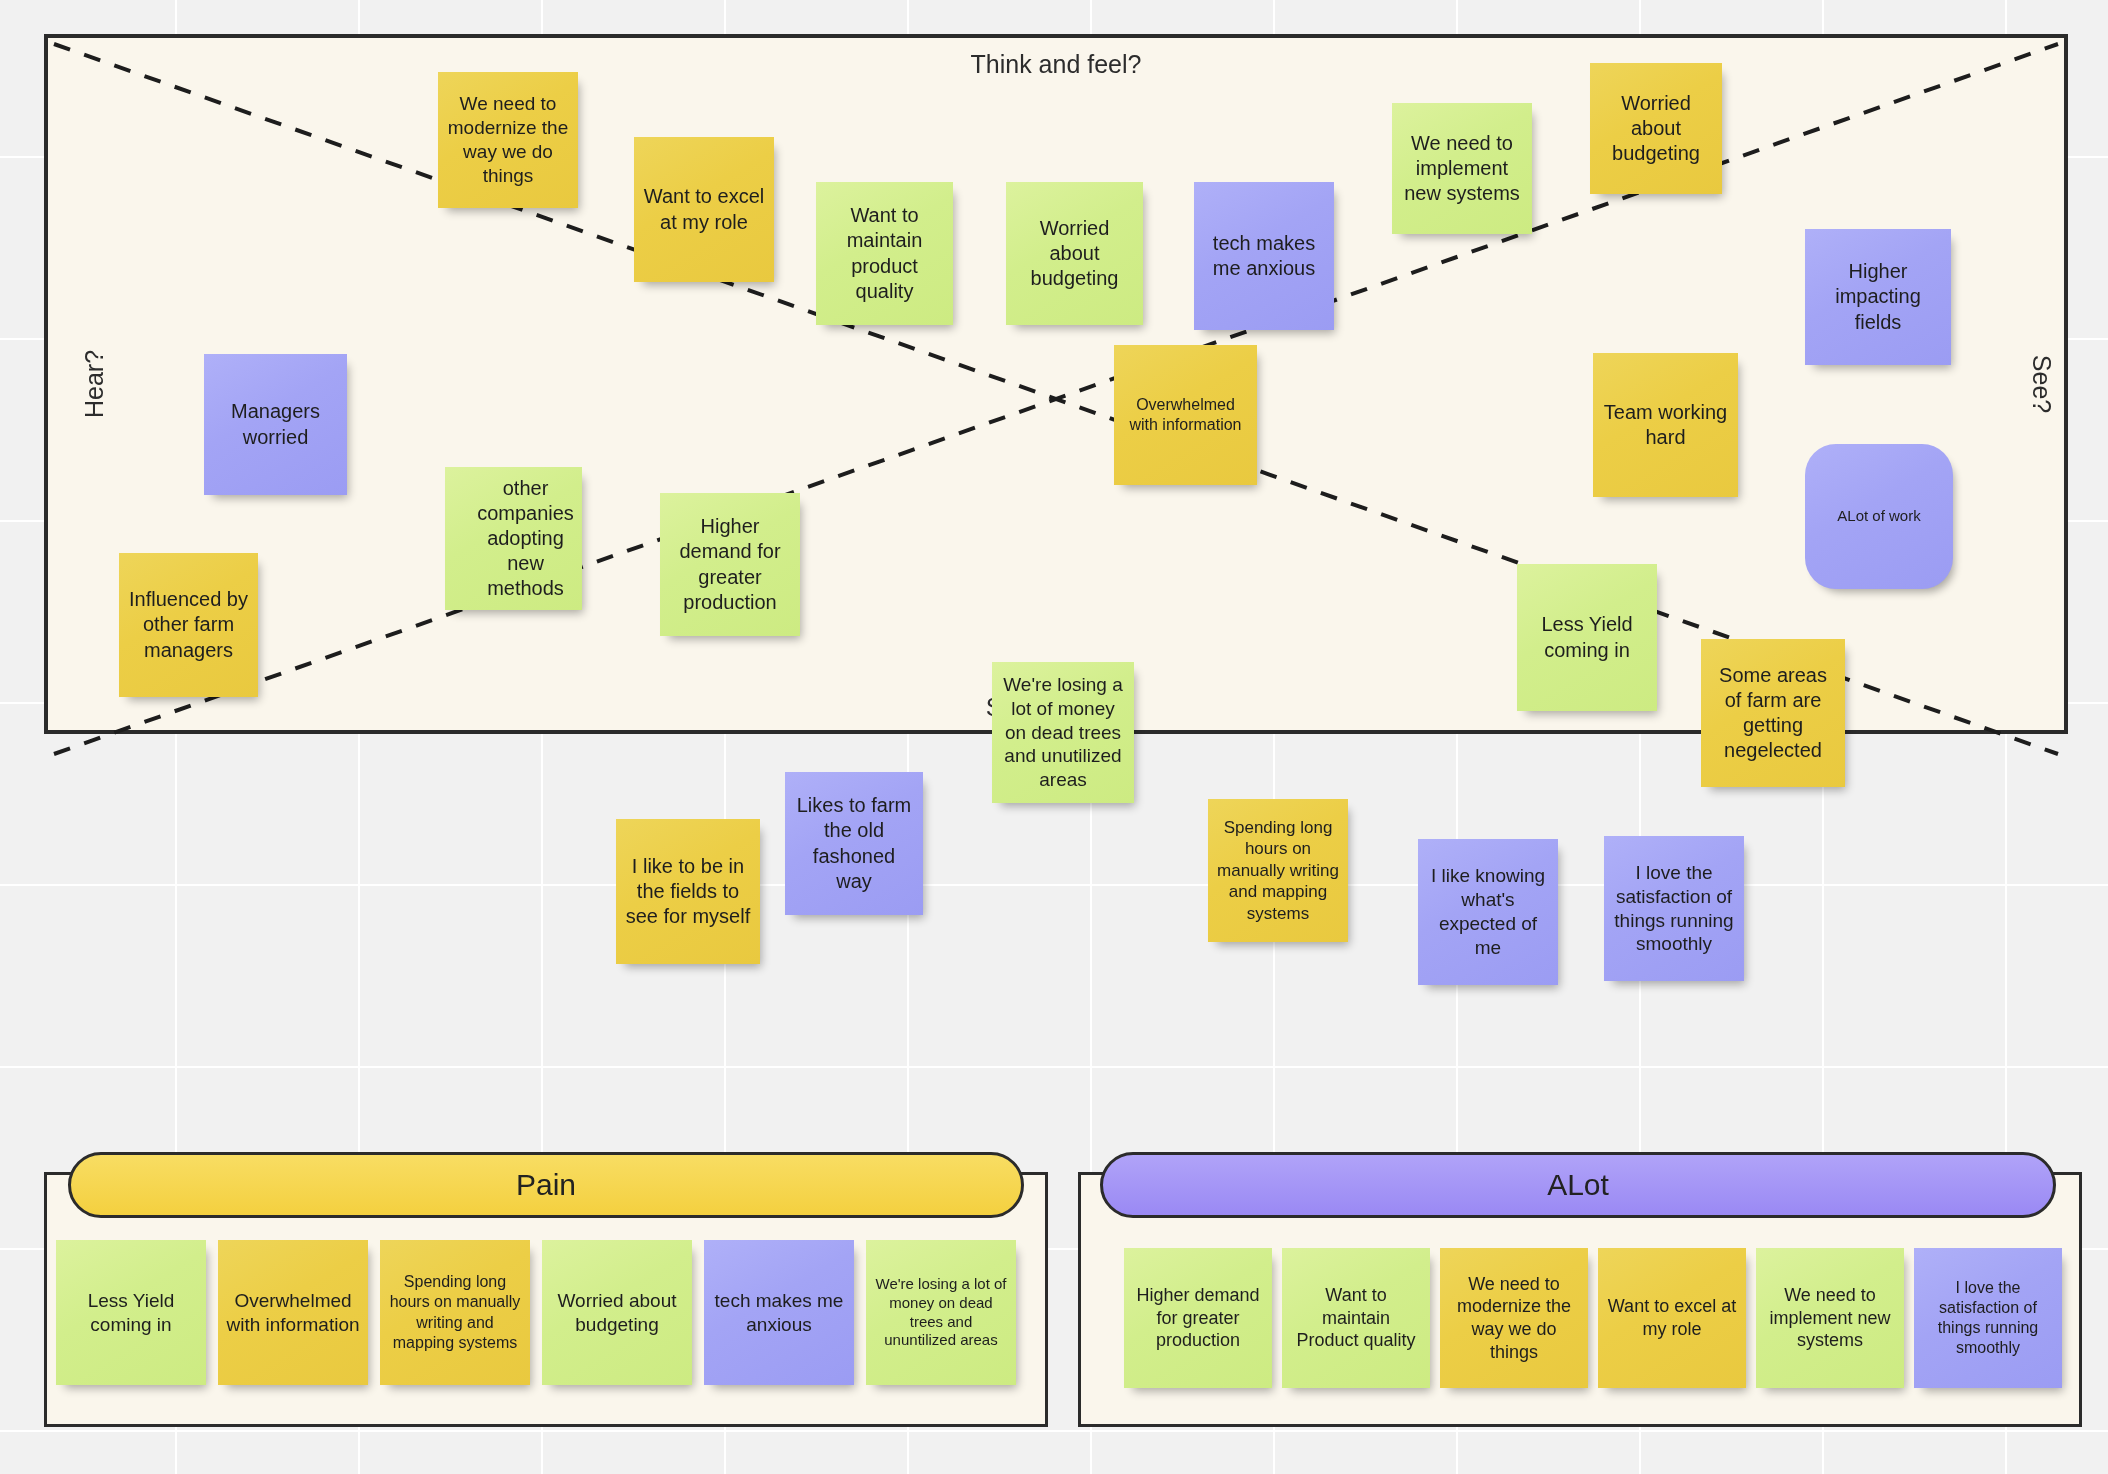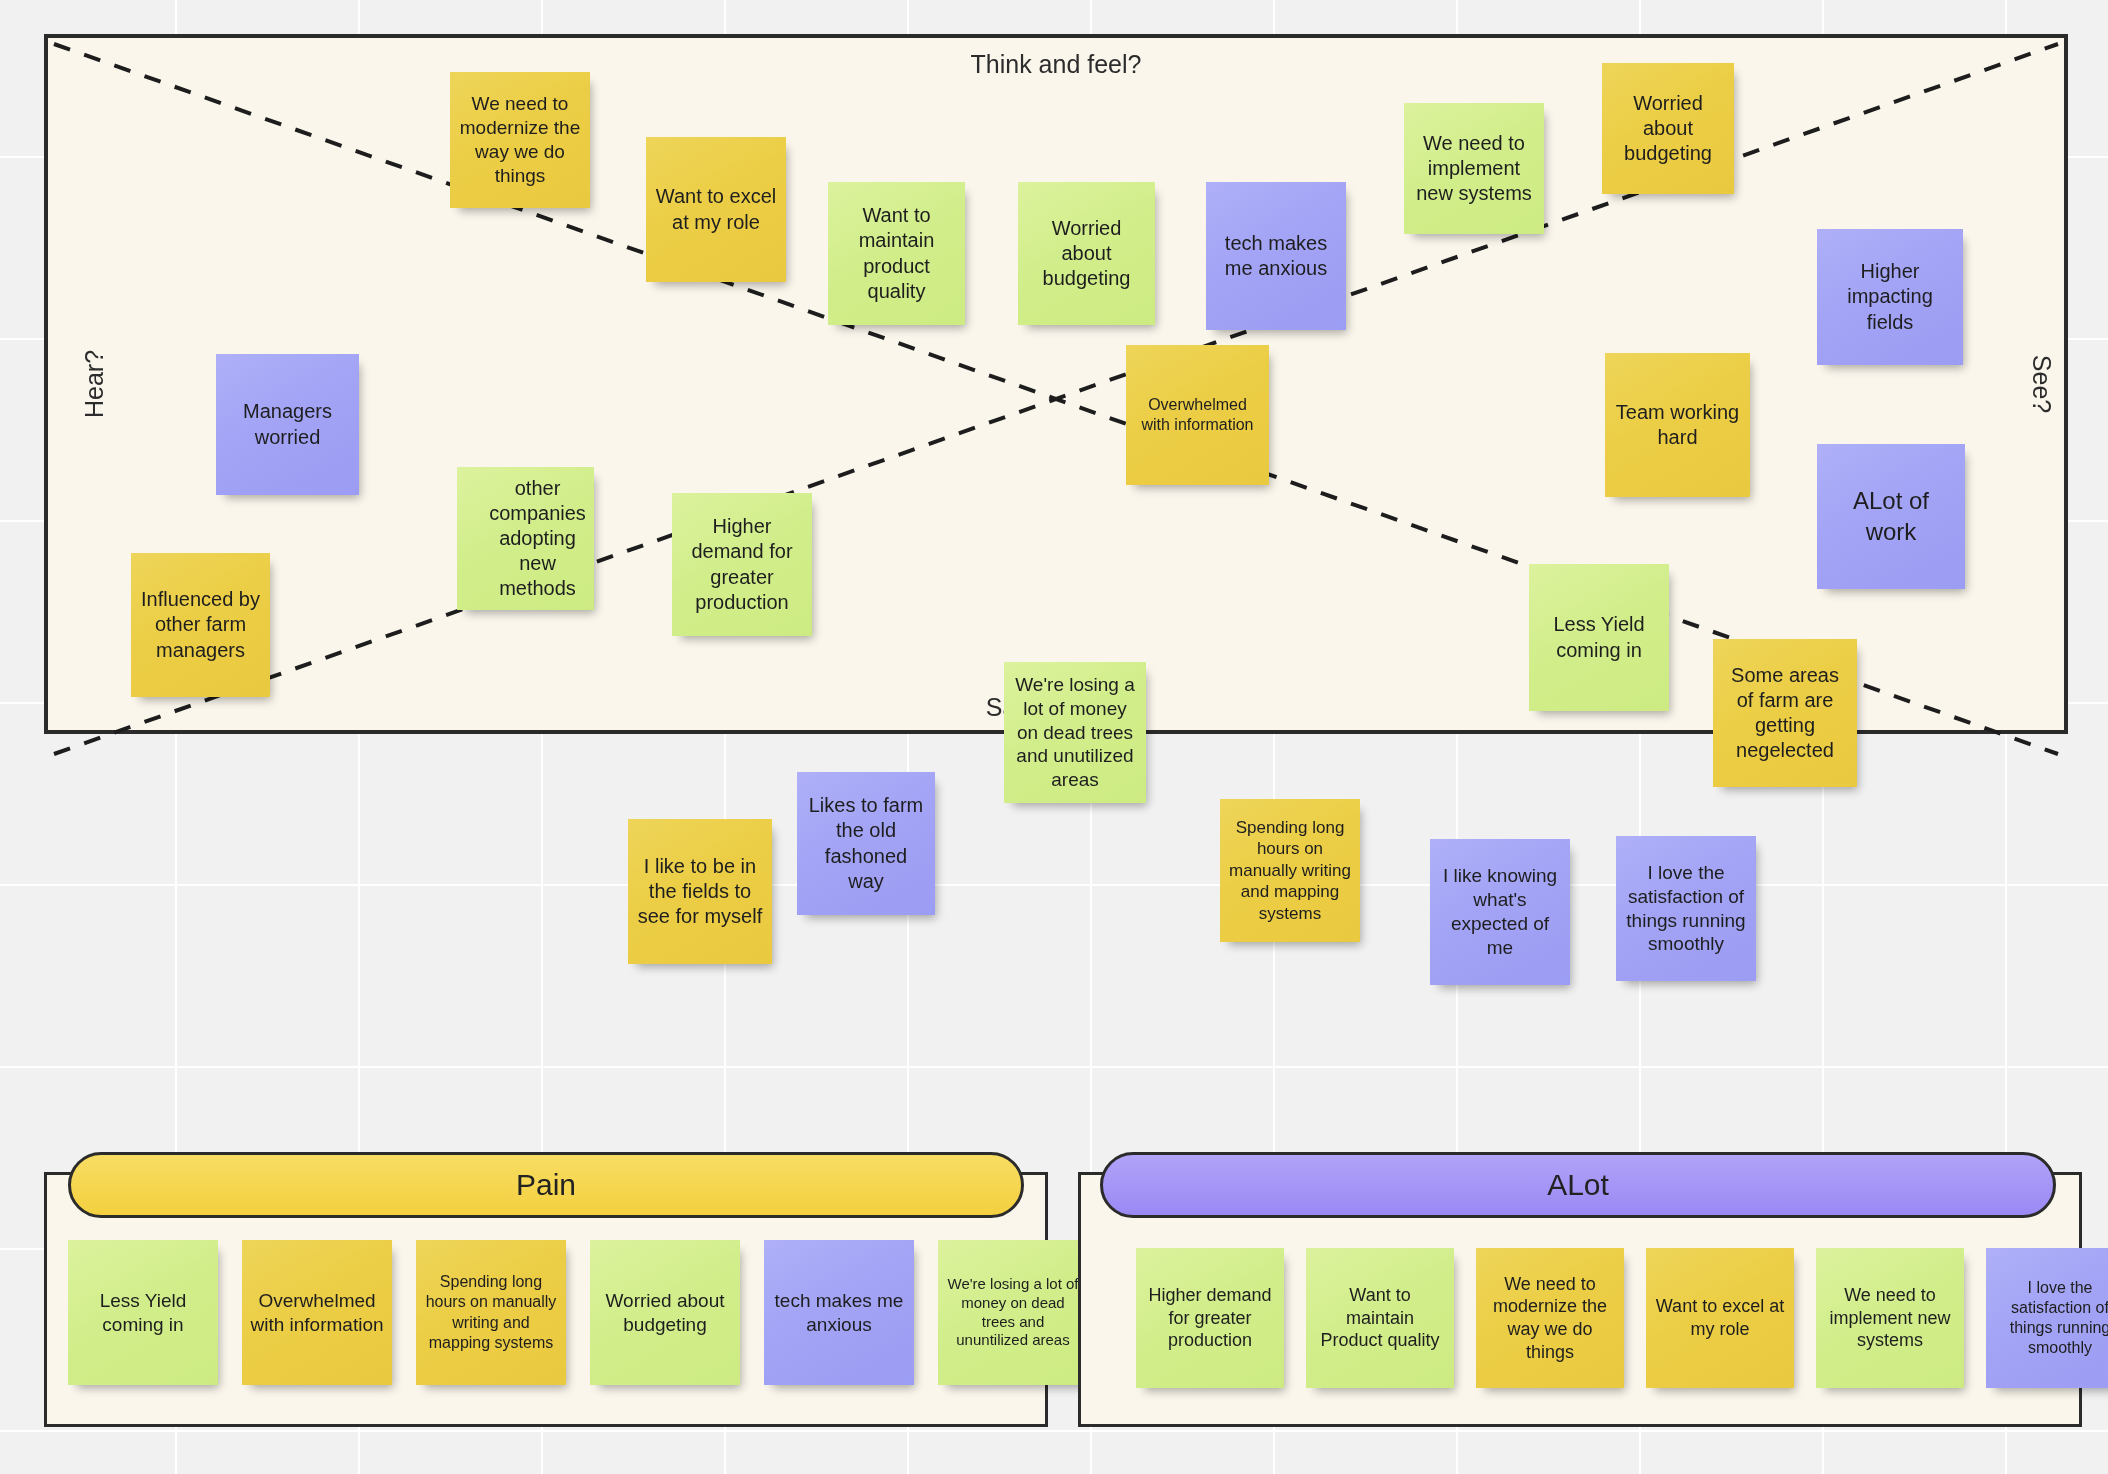--- a/index.html
+++ b/index.html
@@ -31,21 +31,20 @@
   .quad-hear{left:12px;top:50%;transform:translateY(-50%) rotate(-90deg);transform-origin:center;}
   .quad-see{right:-6px;top:50%;transform:translateY(-50%) rotate(90deg);transform-origin:center;}
 
   
   .note{
     position:absolute;box-sizing:border-box;
     display:flex;align-items:center;justify-content:center;text-align:center;
     color:#1e1e1e;line-height:1.26;padding:6px 8px;
     box-shadow:5px 7px 9px -4px rgba(0,0,0,.32);
     overflow:hidden;
-    margin-left:12px;
   }
   .note.y{background:#edcf4e;background-image:linear-gradient(150deg,#eed559 0%,#ecce46 42%,#e9c93f 100%);}
   .note.g{background:#d3ef8e;background-image:linear-gradient(150deg,#dcf29d 0%,#d2ee8c 42%,#cdeb82 100%);}
   .note.b{background:#a4a5f6;background-image:linear-gradient(150deg,#afb0f8 0%,#a3a4f5 42%,#9b9cf3 100%);}
 
   
   .pg-panel{position:absolute;box-sizing:border-box;background:#faf6ec;border:3.5px solid #2b2b2b;}
   .pg-header{
     position:absolute;box-sizing:border-box;border:3.5px solid #2b2b2b;border-radius:999px;
     display:flex;align-items:center;justify-content:center;
@@ -76,21 +75,21 @@
       <div class="note y" style="left: 390px; top: 34px; width: 140px; height: 136px; font-size: 19px;">We need to modernize the way we do things</div>
       <div class="note y" style="left: 586px; top: 99px; width: 140px; height: 145px; font-size: 20px;">Want to excel at my role</div>
       <div class="note g" style="left: 768px; top: 144px; width: 137px; height: 143px; font-size: 20px;">Want to maintain product quality</div>
       <div class="note g" style="left: 958px; top: 144px; width: 137px; height: 143px; font-size: 20px;">Worried about budgeting</div>
       <div class="note b" style="left: 1146px; top: 144px; width: 140px; height: 148px; font-size: 20px;">tech makes me anxious</div>
       <div class="note g" style="left: 1344px; top: 65px; width: 140px; height: 131px; font-size: 20px;">We need to implement new systems</div>
       <div class="note y" style="left: 1542px; top: 25px; width: 132px; height: 131px; font-size: 20px;">Worried about budgeting</div>
       <div class="note b" style="left: 1757px; top: 191px; width: 146px; height: 136px; font-size: 20px;">Higher impacting fields</div>
       <div class="note y" style="left: 1066px; top: 307px; width: 143px; height: 140px; font-size: 16px;">Overwhelmed with information</div>
       <div class="note y" style="left: 1545px; top: 315px; width: 145px; height: 144px; font-size: 20px;">Team working hard</div>
-      <div class="note b" style="left: 1757px; top: 406px; width: 148px; height: 145px; font-size: 24px;">ALot of work</div>
+      <div class="note b" style="left: 1757px; top: 406px; width: 148px; height: 145px; font-size: 15px; border-radius: 31px;">ALot of work</div>
       <div class="note b" style="left: 156px; top: 316px; width: 143px; height: 141px; font-size: 20px;">Managers worried</div>
       <div class="note g" style="left: 397px; top: 429px; width: 137px; height: 143px; font-size: 20px; padding-left: 32px;">other companies adopting new methods</div>
       <div class="note g" style="left: 612px; top: 455px; width: 140px; height: 143px; font-size: 20px;">Higher demand for greater production</div>
       <div class="note y" style="left: 71px; top: 515px; width: 139px; height: 144px; font-size: 20px;">Influenced by other farm managers</div>
       <div class="note g" style="left: 1469px; top: 526px; width: 140px; height: 147px; font-size: 20px;">Less Yield coming in</div>
       <div class="note y" style="left: 1653px; top: 601px; width: 144px; height: 148px; font-size: 20px;">Some areas of farm are getting negelected</div>
       <div class="note g" style="left: 944px; top: 624px; width: 142px; height: 141px; font-size: 19px;">We're losing a lot of money on dead trees and unutilized areas</div>
       <div class="note b" style="left: 737px; top: 734px; width: 138px; height: 143px; font-size: 20px;">Likes to farm the old fashoned way</div>
       <div class="note y" style="left: 568px; top: 781px; width: 144px; height: 145px; font-size: 20px;">I like to be in the fields to see for myself</div>
       <div class="note y" style="left: 1160px; top: 761px; width: 140px; height: 143px; font-size: 17px;">Spending long hours on manually writing and mapping systems</div>

